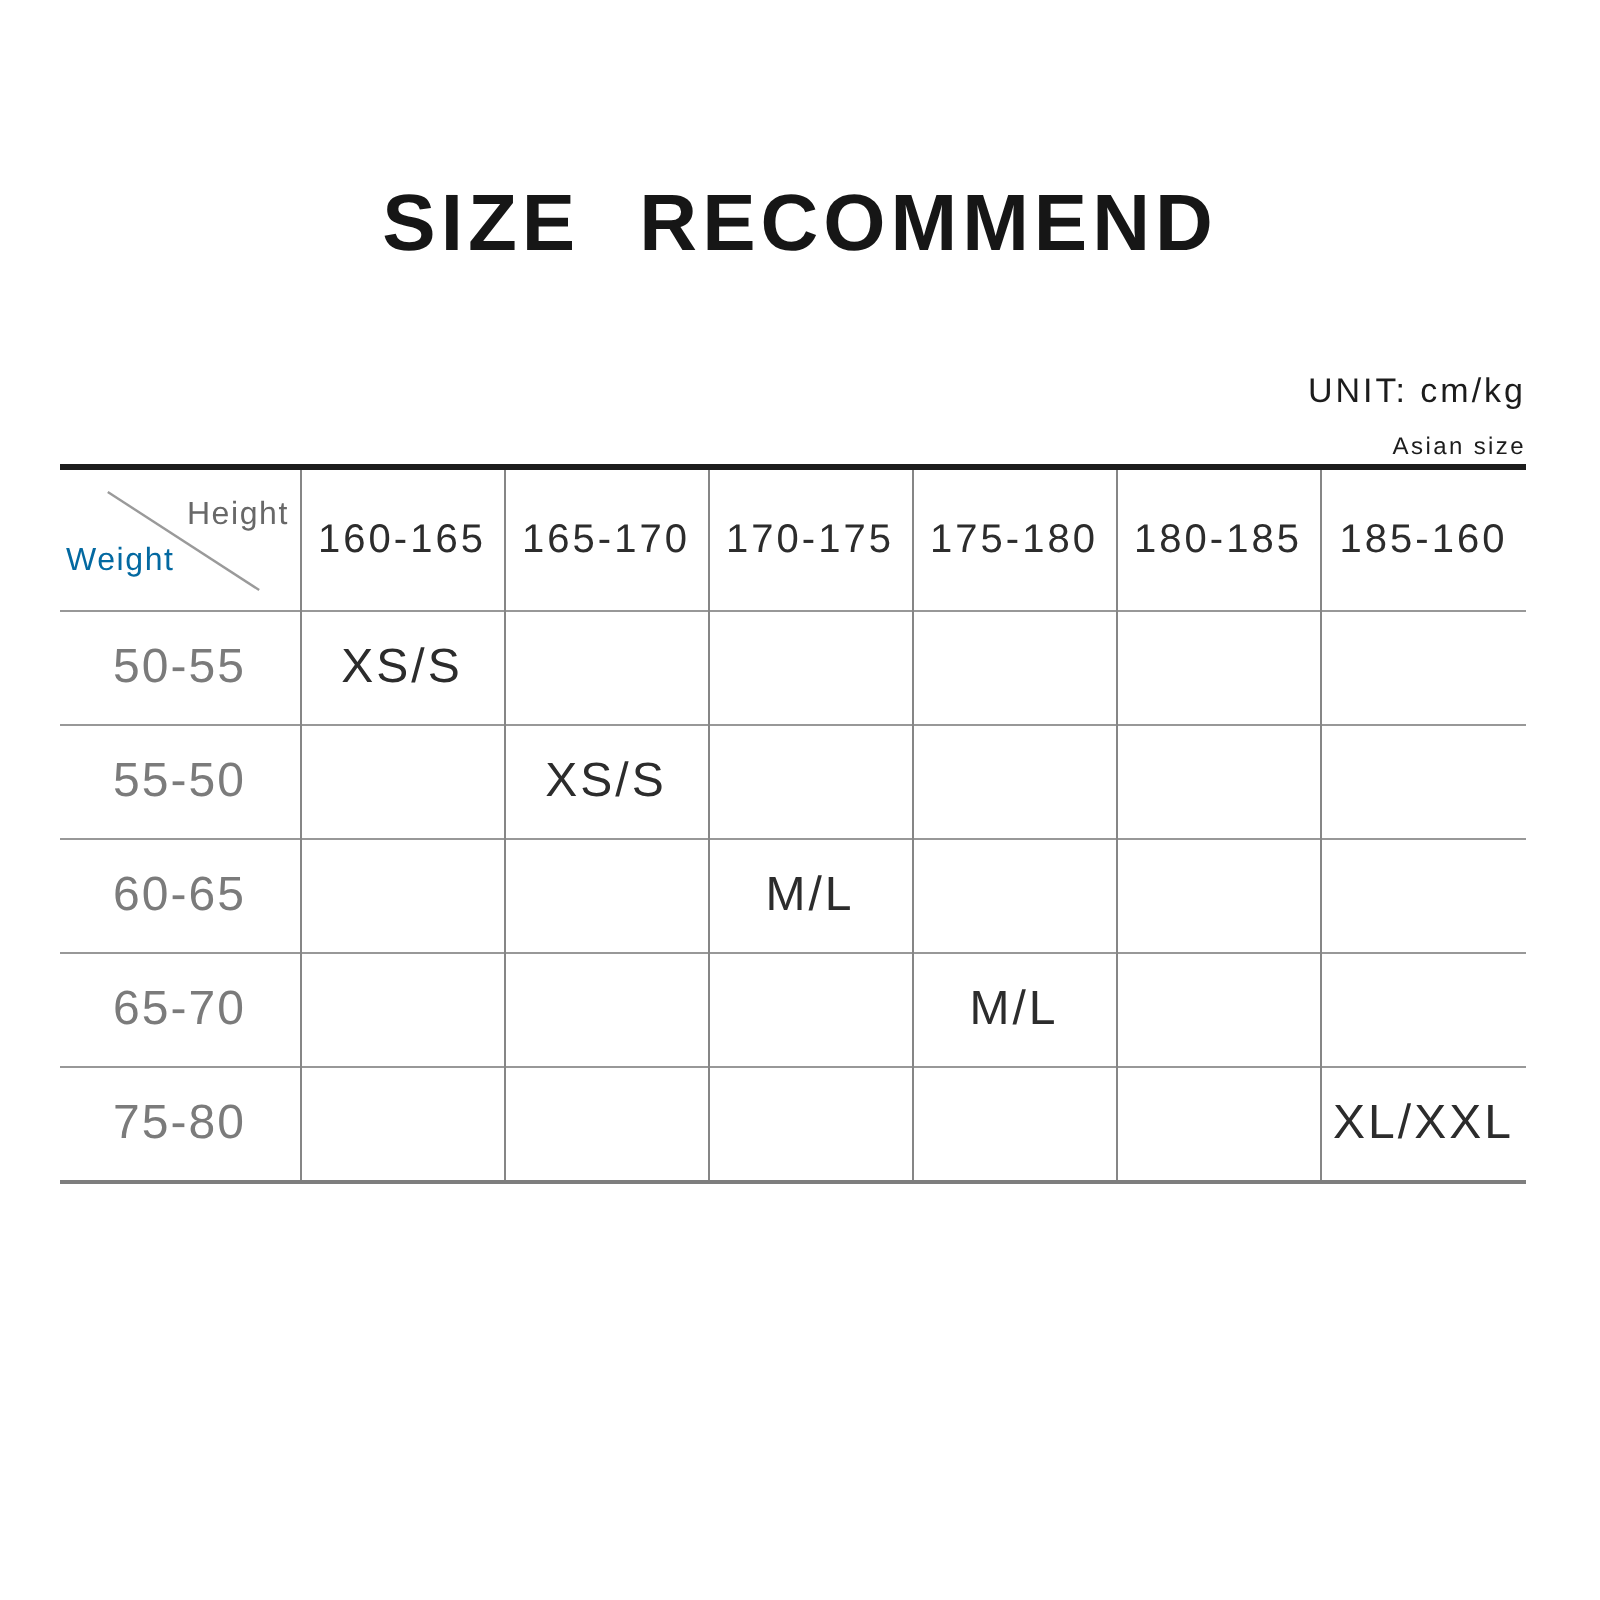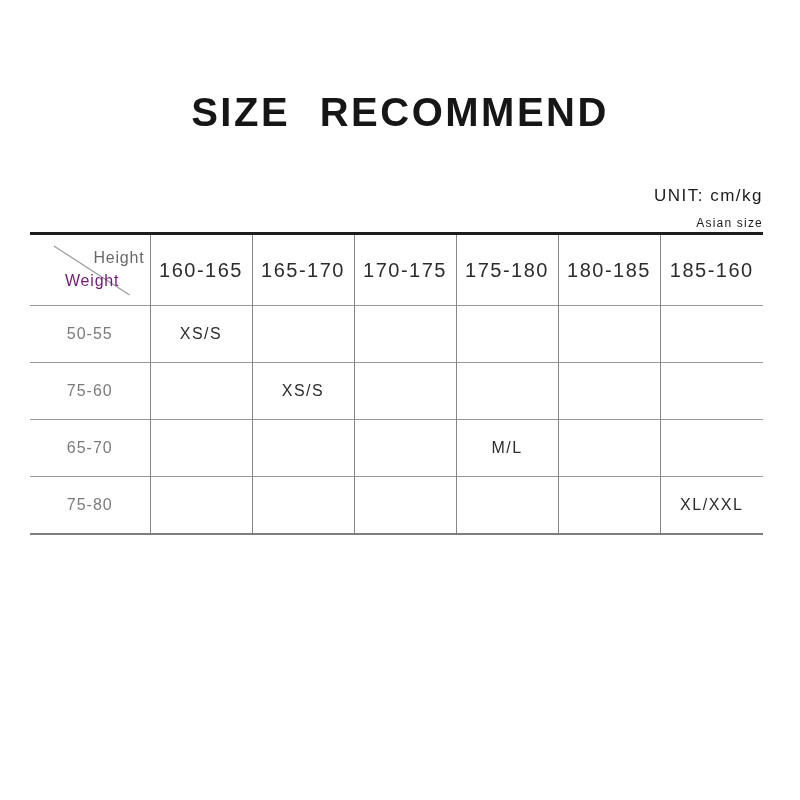--- a/index.html
+++ b/index.html
@@ -73,21 +73,21 @@
     border-top: 1px solid #989898;
   }
   tr.header-row th {
     height: 70px;
     font-size: 20px;
     letter-spacing: 1.5px;
     color: #2c2c2c;
   }
   tr.data-row td {
     height: 56px;
-    font-size: 16px;
+    font-size: 24px;
     letter-spacing: 1.5px;
     color: #2c2c2c;
   }
   tr.data-row td.weight-label {
     color: #7b7b7b;
     letter-spacing: 1px;
   }
   th.corner-cell {
     position: relative;
   }
@@ -106,23 +106,22 @@
     letter-spacing: 0.8px;
     color: #686868;
     font-weight: 400;
   }
   .corner-weight {
     position: absolute;
     top: 37px;
     left: 3px;
     font-size: 16px;
     letter-spacing: 0.8px;
-    color: #701a75;
+    color: #0369a1;
     font-weight: 400;
-    margin-left: 32px;
   }
   .footnote {
     position: absolute;
     top: 663px;
     left: 28px;
     width: 752px;
     margin: 0;
     font-size: 14px;
     line-height: 17px;
     letter-spacing: 0px;
@@ -172,24 +171,33 @@
       <tr class="data-row">
         <td class="weight-label">50-55</td>
         <td class="size-value">XS/S</td>
         <td class="size-value"></td>
         <td class="size-value"></td>
         <td class="size-value"></td>
         <td class="size-value"></td>
         <td class="size-value"></td>
       </tr>
       <tr class="data-row">
-        <td class="weight-label">75-60</td>
+        <td class="weight-label">55-50</td>
         <td class="size-value"></td>
         <td class="size-value">XS/S</td>
         <td class="size-value"></td>
+        <td class="size-value"></td>
+        <td class="size-value"></td>
+        <td class="size-value"></td>
+      </tr>
+      <tr class="data-row">
+        <td class="weight-label">60-65</td>
+        <td class="size-value"></td>
+        <td class="size-value"></td>
+        <td class="size-value">M/L</td>
         <td class="size-value"></td>
         <td class="size-value"></td>
         <td class="size-value"></td>
       </tr>
       <tr class="data-row">
         <td class="weight-label">65-70</td>
         <td class="size-value"></td>
         <td class="size-value"></td>
         <td class="size-value"></td>
         <td class="size-value">M/L</td>

